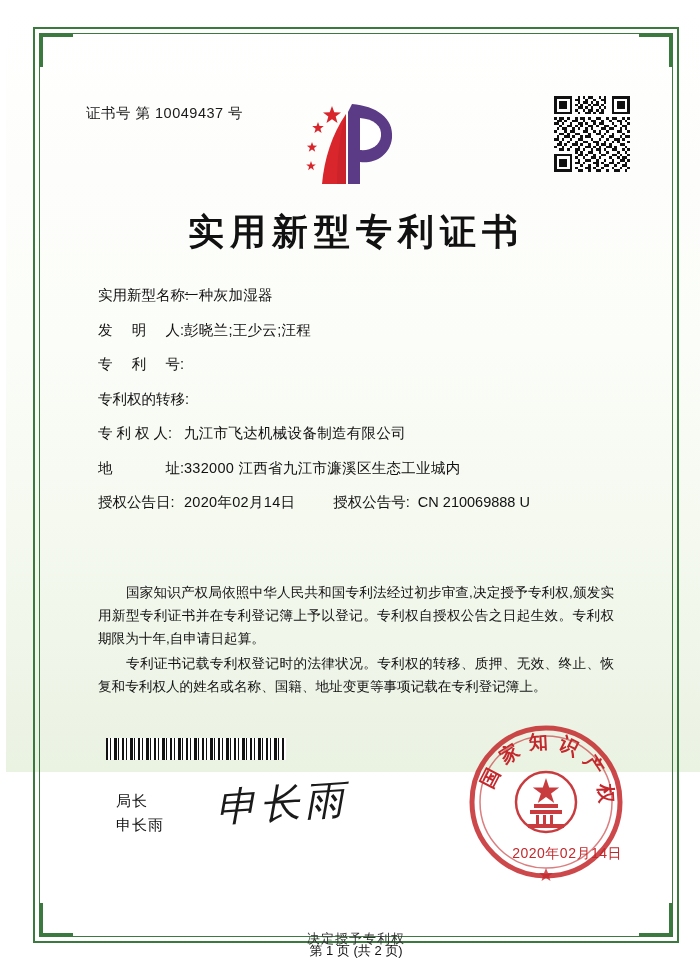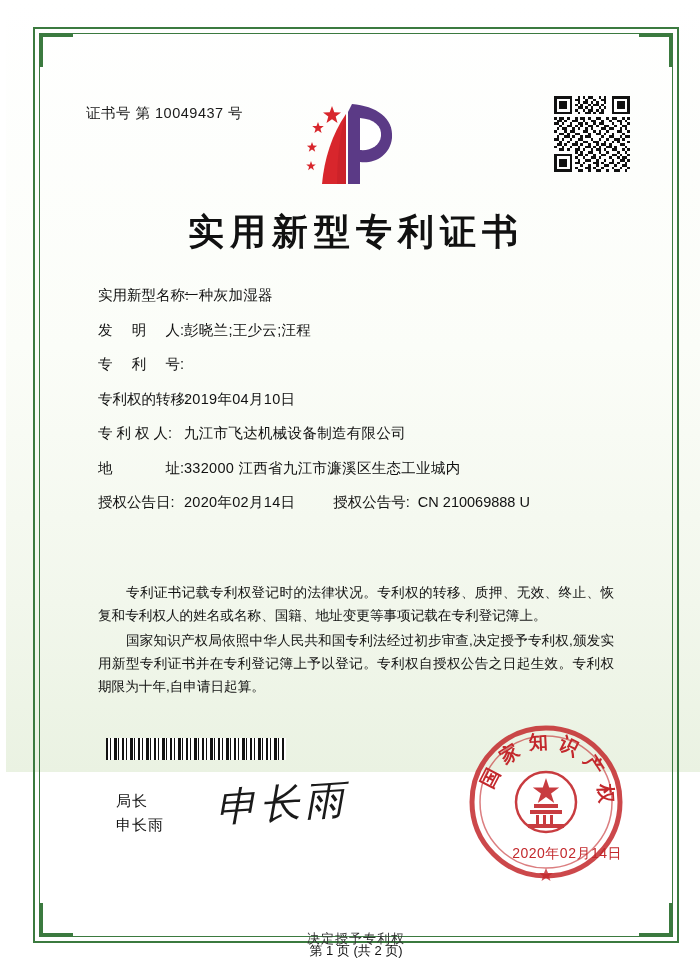--- a/index.html
+++ b/index.html
@@ -492,21 +492,20 @@
     <div class="field-row">
       <div class="field-label spread">
         <span>专</span>
         <span>利</span>
         <span>号:</span>
       </div>
     </div>
 
     <div class="field-row">
       <div class="field-label">专利权的转移:</div>
-      <div class="field-value">2019年04月10日</div>
     </div>
 
     <div class="field-row">
       <div class="field-label">专 利 权 人:</div>
       <div class="field-value">九江市飞达机械设备制造有限公司</div>
     </div>
 
     <div class="field-row">
       <div class="field-label spread">
         <span>地</span>
@@ -518,22 +517,22 @@
     <div class="field-row dual">
       <div class="field-label">授权公告日:</div>
       <div class="field-value">2020年02月14日</div>
       <div class="field-label2">授权公告号:</div>
       <div class="field-value2">CN 210069888 U</div>
     </div>
 
   </div>
 
   <div class="paras">
+    <p>国家知识产权局依照中华人民共和国专利法经过初步审查,决定授予专利权,颁发实用新型专利证书并在专利登记簿上予以登记。专利权自授权公告之日起生效。专利权期限为十年,自申请日起算。</p>
     <p>专利证书记载专利权登记时的法律状况。专利权的转移、质押、无效、终止、恢复和专利权人的姓名或名称、国籍、地址变更等事项记载在专利登记簿上。</p>
-    <p>国家知识产权局依照中华人民共和国专利法经过初步审查,决定授予专利权,颁发实用新型专利证书并在专利登记簿上予以登记。专利权自授权公告之日起生效。专利权期限为十年,自申请日起算。</p>
   </div>
 
   <div class="barcode"></div>
 
   <div class="sig-label">
     <div>局长</div>
     <div>申长雨</div>
   </div>
 
   <div class="sig-hand">申长雨</div>

